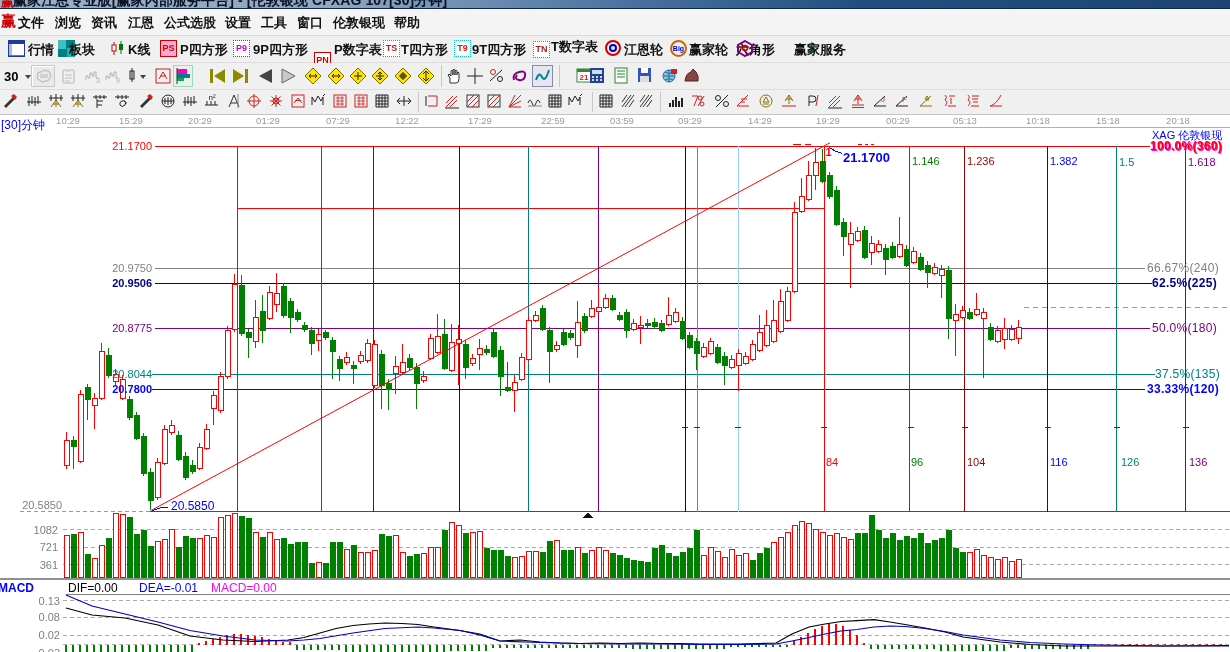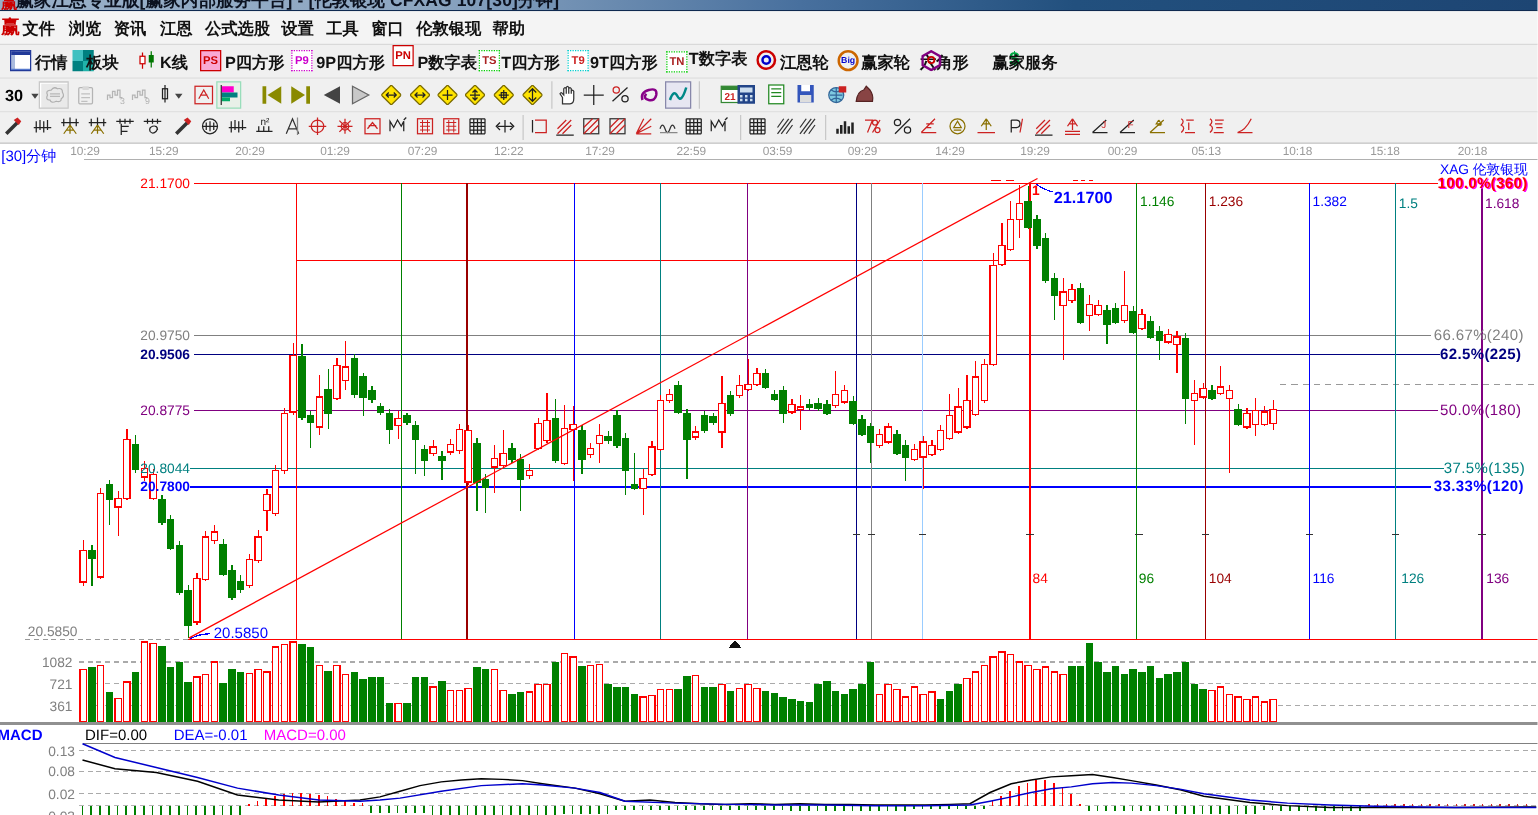--- a/index.html
+++ b/index.html
@@ -48,21 +48,21 @@
     <span class="ic-grid" style="left:8px;top:4px"></span>
     <span class="t1" style="left:28px;top:5px">行情</span>
     <span class="ic-blocks" style="left:58px;top:4px"></span>
     <span class="t1" style="left:69px;top:5px">板块</span>
     <span class="ic-kline" style="left:110px;top:4px"></span>
     <span class="t1" style="left:128px;top:5px">K线</span>
     <span class="ic-ps" style="left:160px;top:4px">PS</span>
     <span class="t1" style="left:180px;top:5px">P四方形</span>
     <span class="ic-p9" style="left:233px;top:4px">P9</span>
     <span class="t1" style="left:253px;top:5px">9P四方形</span>
-    <span class="ic-pn" style="left:314px;top:0">PN</span>
+    <span class="ic-pn" style="left:314px;top:16px">PN</span>
     <span class="t1" style="left:334px;top:5px">P数字表</span>
     <span class="ic-ts" style="left:383px;top:4px">TS</span>
     <span class="t1" style="left:401px;top:5px">T四方形</span>
     <span class="ic-t9" style="left:454px;top:4px">T9</span>
     <span class="t1" style="left:472px;top:5px">9T四方形</span>
     <span class="ic-tn" style="left:533px;top:5px">TN</span>
     <span class="t1" style="left:551px;top:2px">T数字表</span>
     <span class="ic-wheel" style="left:605px;top:4px"></span>
     <span class="t1" style="left:624px;top:5px">江恩轮</span>
     <span class="ic-big" style="left:670px;top:4px">Big</span>

